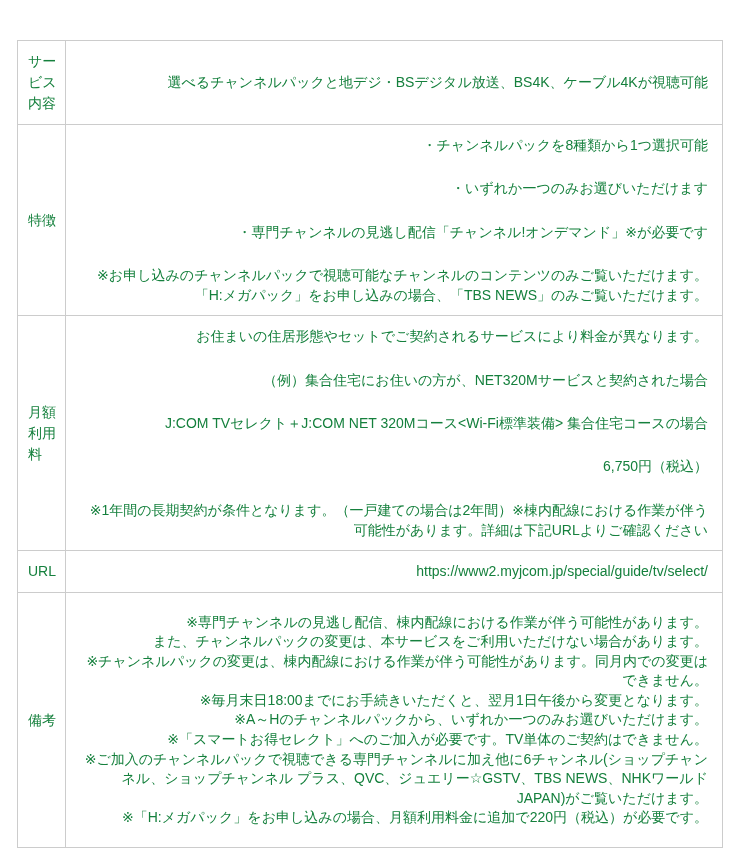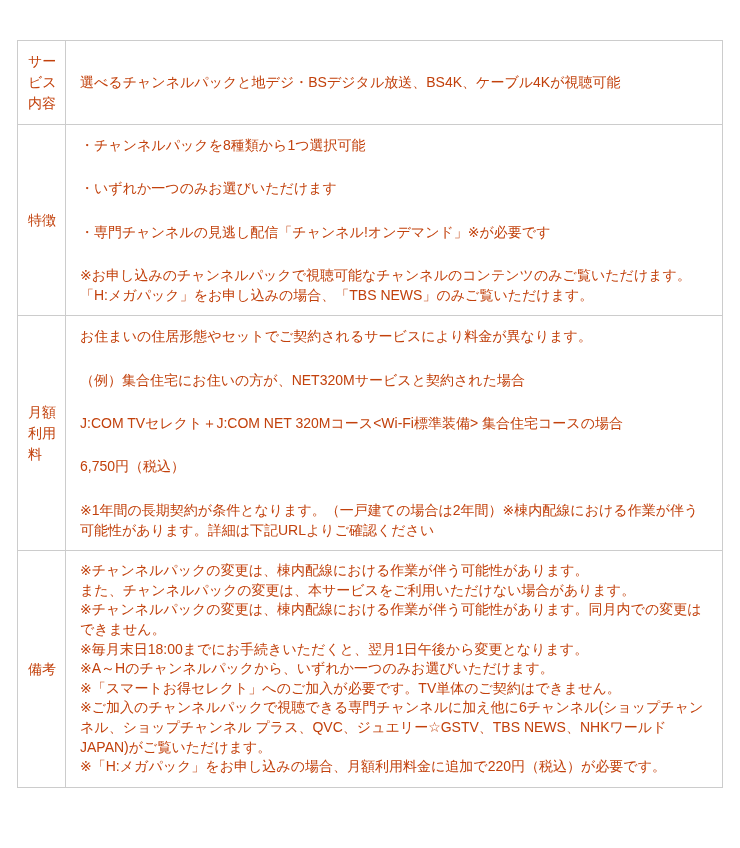--- a/index.html
+++ b/index.html
@@ -22,37 +22,38 @@
     width: 706px;
     border-collapse: collapse;
     table-layout: fixed;
     background: #ffffff;
   }
   table.info-table th,
   table.info-table td {
     border: 1px solid #cccccc;
     font-size: 14px;
     font-weight: normal;
-    color: #c2410c;
+    color: #15803d;
     vertical-align: middle;
     text-align: left;
   }
   table.info-table th {
     width: 48px;
     padding: 10px 5px 10px 10px;
     line-height: 1.5;
     word-break: break-all;
   }
   table.info-table td {
     padding: 10px 14px;
     line-height: 1.45;
   }
   table.info-table td p {
     margin: 0;
     padding: 0;
+    text-align: right;
   }
   table.info-table td.loose p { margin: 0 0 23px 0; }
   table.info-table td.loose p:last-child { margin-bottom: 0; }
   table.info-table td.tight p { margin: 0; line-height: 1.4; }
   tbody tr:nth-child(1) { height: 84px; }
   tbody tr:nth-child(2) { height: 181px; }
   tbody tr:nth-child(3) { height: 222px; }
   tbody tr:nth-child(4) { height: 38px; }
   tbody tr:nth-child(5) { height: 255px; }
 </style>
@@ -81,23 +82,29 @@
           <th>月額利用料</th>
           <td class="loose">
             <p>お住まいの住居形態やセットでご契約されるサービスにより料金が異なります。</p>
             <p>（例）集合住宅にお住いの方が、NET320Mサービスと契約された場合</p>
             <p>J:COM TVセレクト＋J:COM NET 320Mコース&lt;Wi-Fi標準装備&gt; 集合住宅コースの場合</p>
             <p>6,750円（税込）</p>
             <p>※1年間の長期契約が条件となります。（一戸建ての場合は2年間）※棟内配線における作業が伴う可能性があります。詳細は下記URLよりご確認ください</p>
           </td>
         </tr>
         <tr>
+          <th>URL</th>
+          <td class="tight">
+            <p>https://www2.myjcom.jp/special/guide/tv/select/</p>
+          </td>
+        </tr>
+        <tr>
           <th>備考</th>
           <td class="tight">
-            <p>※チャンネルパックの変更は、棟内配線における作業が伴う可能性があります。</p>
+            <p>※専門チャンネルの見逃し配信、棟内配線における作業が伴う可能性があります。</p>
             <p>また、チャンネルパックの変更は、本サービスをご利用いただけない場合があります。</p>
             <p>※チャンネルパックの変更は、棟内配線における作業が伴う可能性があります。同月内での変更はできません。</p>
             <p>※毎月末日18:00までにお手続きいただくと、翌月1日午後から変更となります。</p>
             <p>※A～Hのチャンネルパックから、いずれか一つのみお選びいただけます。</p>
             <p>※「スマートお得セレクト」へのご加入が必要です。TV単体のご契約はできません。</p>
             <p>※ご加入のチャンネルパックで視聴できる専門チャンネルに加え他に6チャンネル(ショップチャンネル、ショップチャンネル プラス、QVC、ジュエリー☆GSTV、TBS NEWS、NHKワールド JAPAN)がご覧いただけます。</p>
             <p>※「H:メガパック」をお申し込みの場合、月額利用料金に追加で220円（税込）が必要です。</p>
           </td>
         </tr>
       </tbody>

